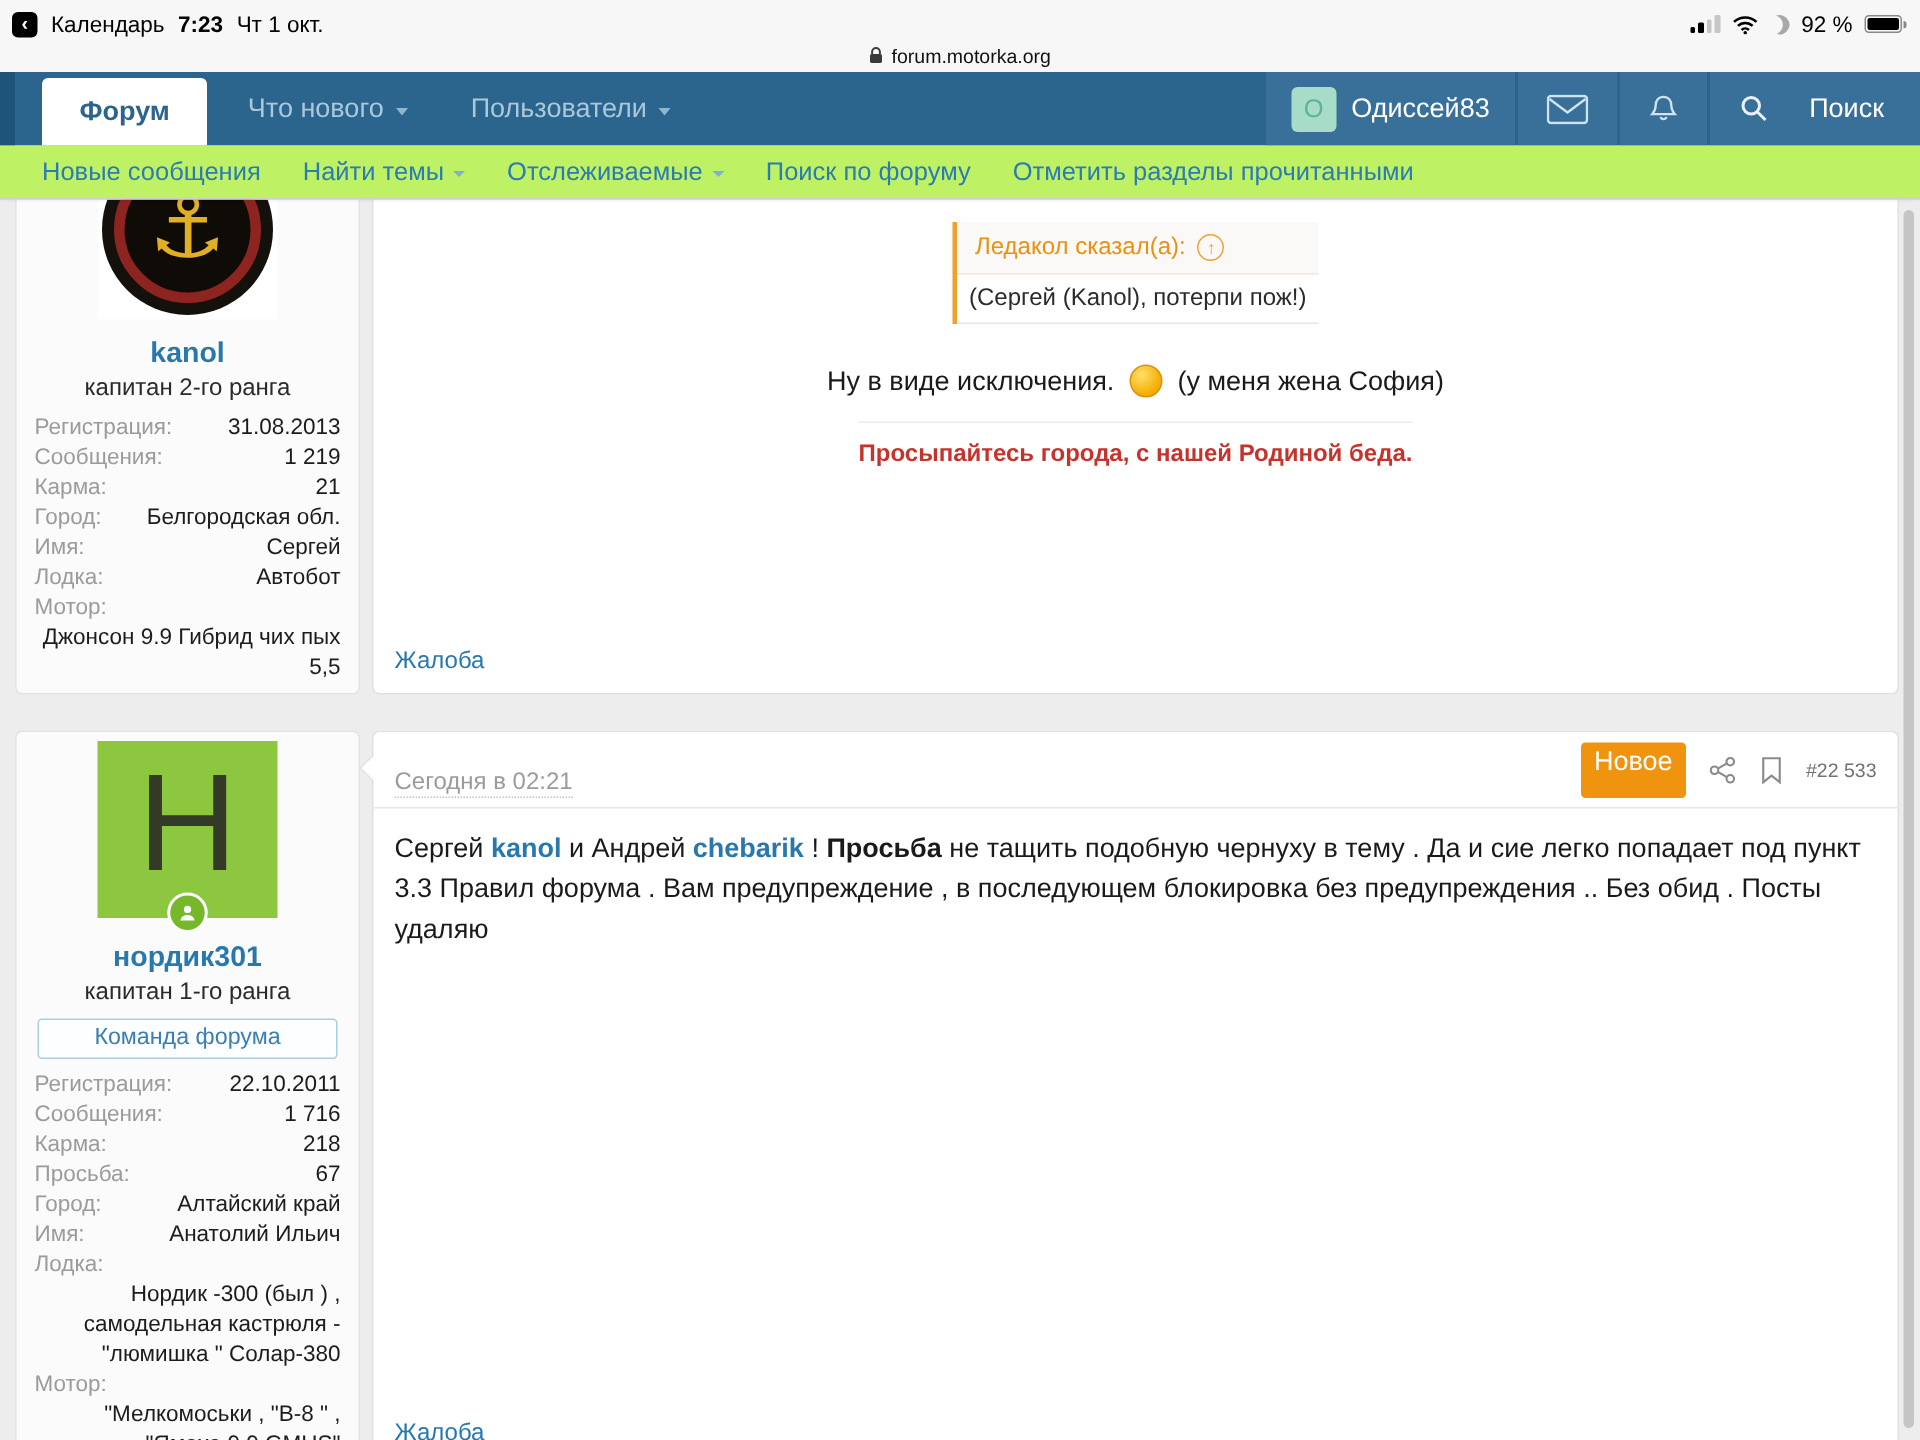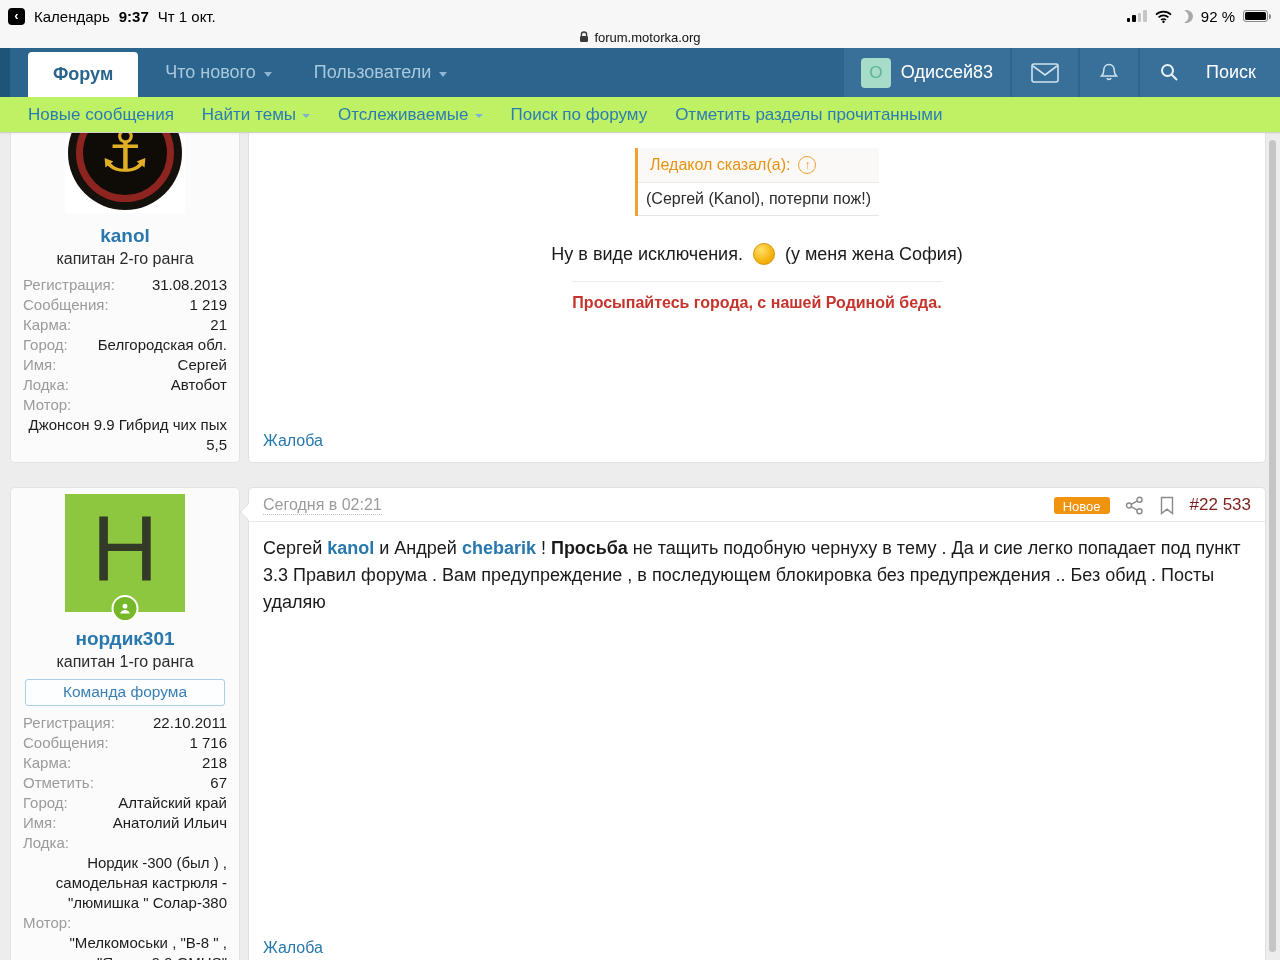--- a/index.html
+++ b/index.html
@@ -97,44 +97,44 @@
                   background:radial-gradient(circle at 35% 30%, #ffe06a, #f6b40e 60%, #e69b00); border:1px solid #d8940a; }
   .sig-block { margin-top:16px; border-top:1px solid #ececec; padding-top:12px; color:#c5342c; font-weight:bold; font-size:16px; }
   .report { margin-top:auto; color:#2878ad; font-size:16px; cursor:pointer; align-self:flex-start; }
 
   
   .msg-arrow { position:absolute; left:-7px; top:18px; width:12px; height:12px; background:#fff;
                border-left:1px solid #e0e0e0; border-bottom:1px solid #e0e0e0; transform:rotate(45deg); }
   .msg-header { display:flex; align-items:flex-end; padding:7px 14px 6px; border-bottom:1px solid #e8e8e8; }
   .timestamp { color:#9b9b9b; font-size:16px; border-bottom:1px dotted #c4c4c4; cursor:pointer; }
   .header-right { margin-left:auto; display:flex; align-items:center; gap:15px; }
-  .badge-new { background:#f0930f; color:#fff; font-size:13px; padding:2px 9px 0; border-radius:3px; }
+  .badge-new { background:#f0930f; color:#fff; font-size:18px; padding:2px 9px 14px; border-radius:3px; }
   .hdr-icon { display:flex; cursor:pointer; }
-  .post-num { color:#7f1d1d; font-size:17px; cursor:pointer; }
+  .post-num { color:#737373; font-size:13px; cursor:pointer; }
   .msg2-body { padding:13px 14px; font-size:18px; line-height:27px; color:#1a1a1a; }
   .inline-user { color:#2878ad; font-weight:bold; cursor:pointer; }
   .msg2-spacer { height:310px; }
   .msg2-pad { padding:0 14px 12px; display:flex; flex-direction:column; flex:1; }
 
   
   .scrollbar-thumb { position:absolute; right:4px; top:140px; width:7px; height:812px; border-radius:4px; background:#c5c5c5; }
 
   svg { display:block; }
 </style>
 </head>
 <body>
 
 <div class="screen">
 
   <div class="ios-top">
     <div class="status-row">
       <div class="status-left">
         <span class="back-chip">‹</span>
         <span>Календарь</span>
-        <span class="st-time">9:37</span>
+        <span class="st-time">7:23</span>
         <span>Чт 1 окт.</span>
       </div>
       <div class="status-right">
         <span class="sig">
             <i></i>
             <i></i>
             <i></i>
             <i></i>
           </span>
         <svg width="17" height="13" viewBox="0 0 17 13">
@@ -307,21 +307,21 @@
             </div>
           <div class="stat">
               <span class="stat-label">Сообщения:</span>
               <span class="stat-value">1 716</span>
             </div>
           <div class="stat">
               <span class="stat-label">Карма:</span>
               <span class="stat-value">218</span>
             </div>
           <div class="stat">
-              <span class="stat-label">Отметить:</span>
+              <span class="stat-label">Просьба:</span>
               <span class="stat-value">67</span>
             </div>
           <div class="stat">
               <span class="stat-label">Город:</span>
               <span class="stat-value">Алтайский край</span>
             </div>
           <div class="stat">
               <span class="stat-label">Имя:</span>
               <span class="stat-value">Анатолий Ильич</span>
             </div>

